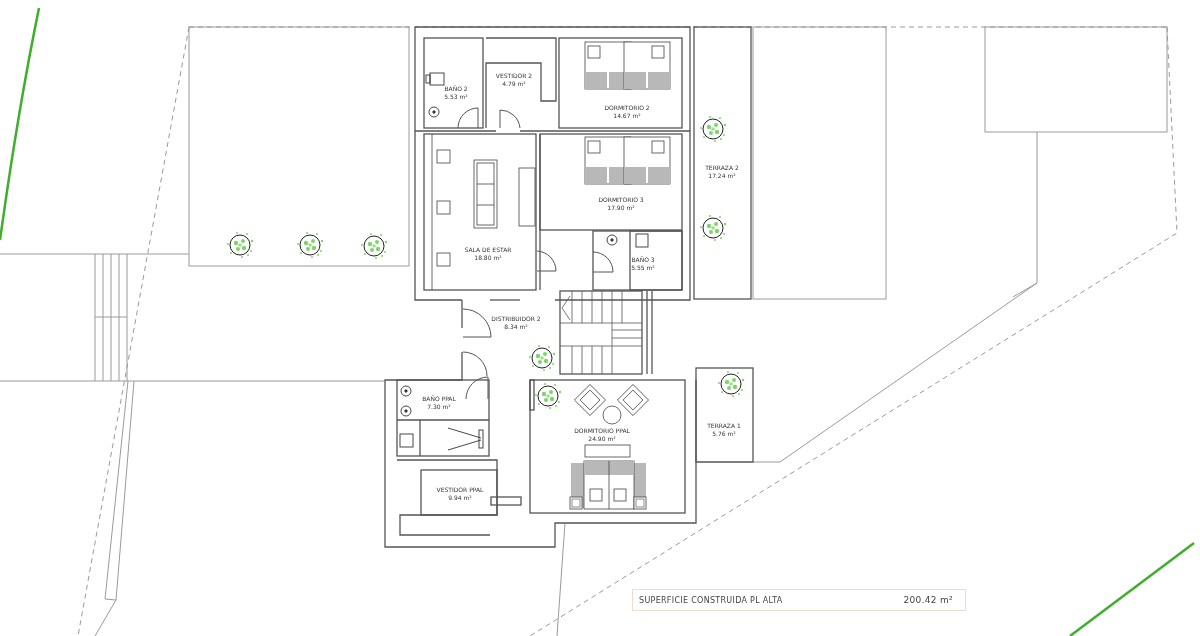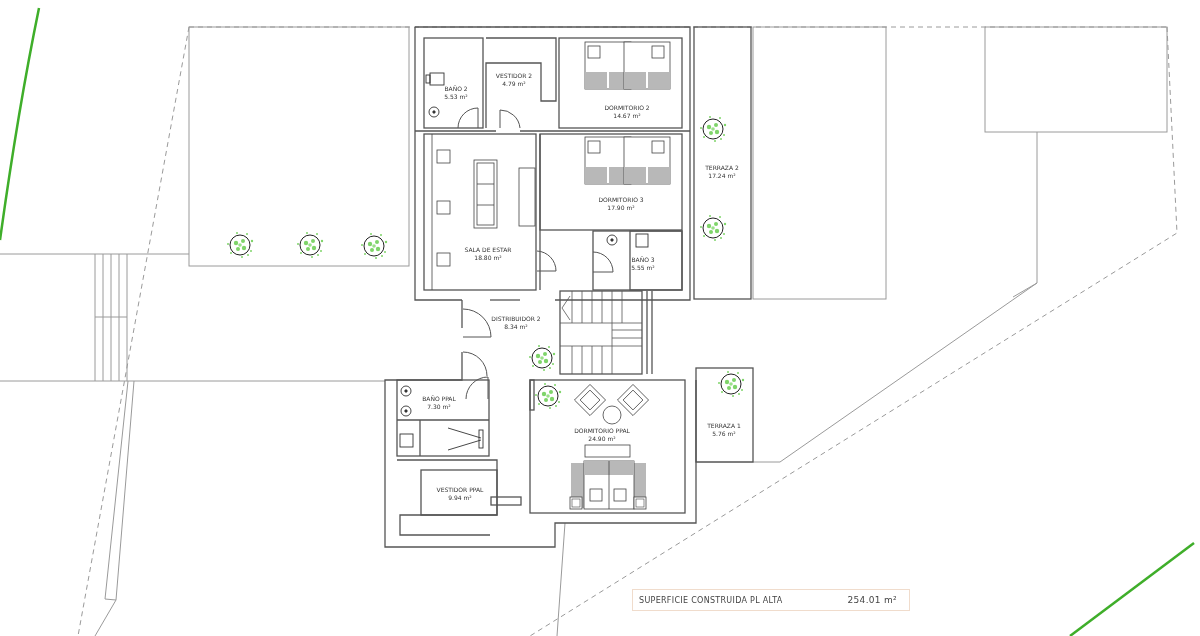--- a/index.html
+++ b/index.html
@@ -1,20 +1,20 @@
 <!DOCTYPE html>
 <html><head>
 <meta charset="utf-8">
 <style>
   html, body { margin: 0; padding: 0; background: #ffffff; }
   body { width: 1200px; height: 636px; overflow: hidden; position: relative; font-family: "Liberation Sans", sans-serif; }
   #plan { position: absolute; left: 0; top: 0; width: 1200px; height: 636px; }
   .lbl { position: absolute; font-family: "DejaVu Sans", sans-serif; font-size: 6px; color: #333; text-align: center; line-height: 8px; white-space: nowrap; transform: translateX(-50%); }
   .lbl .name, .lbl .area { display: block; }
-  .summary { position: absolute; left: 632px; top: 589px; width: 278px; height: 22px; border: 1px solid #f0dccc; box-sizing: border-box; display: flex; align-items: center; justify-content: space-between; padding: 0 12px 0 6px; font-family: "DejaVu Sans", sans-serif; font-size: 8px; color: #444; letter-spacing: 0.3px; }
+  .summary { position: absolute; left: 632px; top: 589px; width: 334px; height: 22px; border: 1px solid #f0dccc; box-sizing: border-box; display: flex; align-items: center; justify-content: space-between; padding: 0 12px 0 6px; font-family: "DejaVu Sans", sans-serif; font-size: 8px; color: #444; letter-spacing: 0.3px; }
   .summary .val { font-size: 9px; }
 </style>
 </head>
 <body>
 
 <svg id="plan" viewBox="0 0 1200 636" xmlns="http://www.w3.org/2000/svg">
   <defs>
     <g id="tree">
       <circle r="10" fill="none" stroke="#222" stroke-width="1"></circle>
       <circle cx="-4" cy="-2" r="2.2" fill="#7fd46a"></circle>
@@ -261,14 +261,14 @@
   <span class="name">TERRAZA 1</span>
   <span class="area">5.76 m²</span>
 </div>
 <div class="lbl" style="left:460px;top:486px;">
   <span class="name">VESTIDOR PPAL</span>
   <span class="area">9.94 m²</span>
 </div>
 
 <div class="summary">
   <span>SUPERFICIE CONSTRUIDA PL ALTA</span>
-  <span class="val">254.01 m²</span>
+  <span class="val">200.42 m²</span>
 </div>
 
 </body></html>

